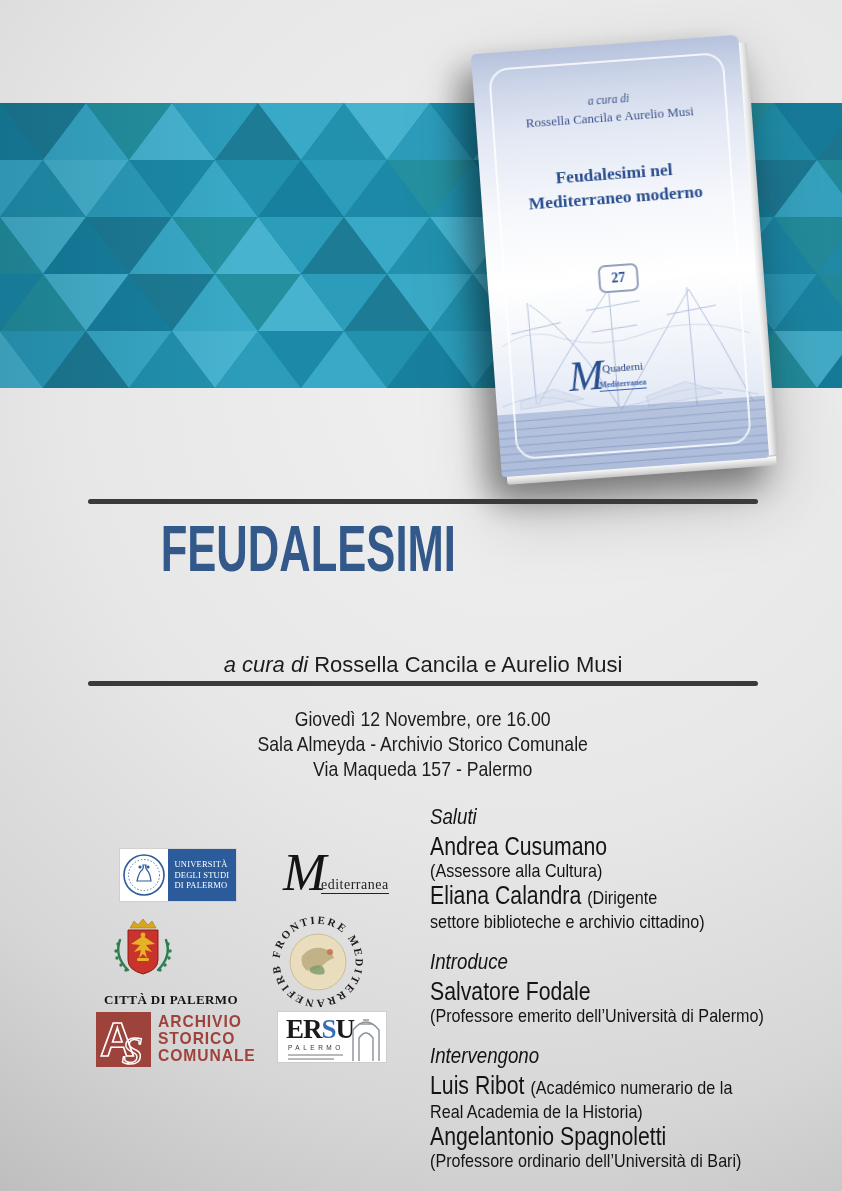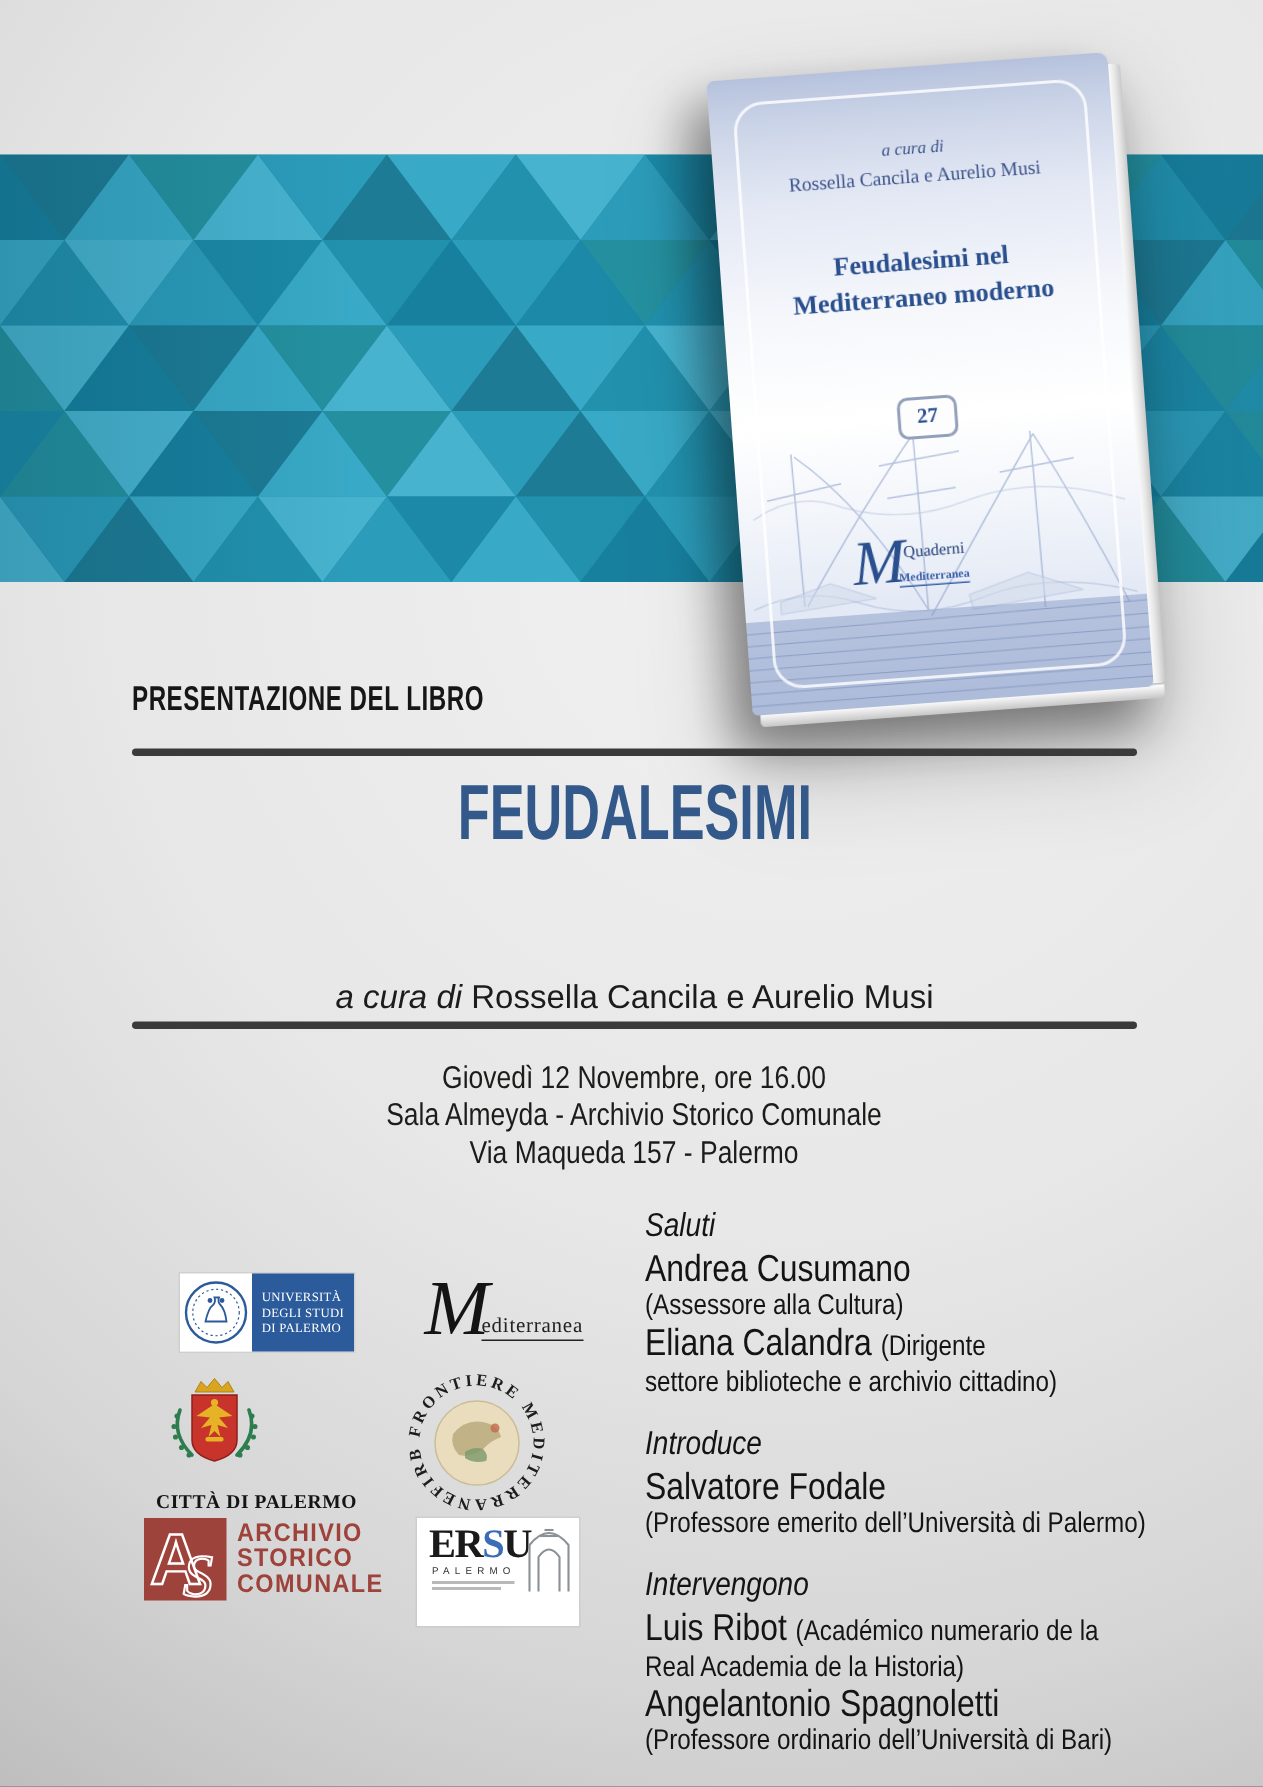--- a/index.html
+++ b/index.html
@@ -37,21 +37,21 @@
     font-size:42px;line-height:1;color:#2a4f8e;}
   .series-logo .w1{position:absolute;left:34px;top:9px;font-family:"Liberation Serif",serif;font-size:11px;color:#24407a;}
   .series-logo .w2{position:absolute;left:30px;top:27px;font-family:"Liberation Serif",serif;font-weight:bold;
     font-size:8px;color:#3a5fa8;border-bottom:1px solid #3a5fa8;padding-bottom:1px;}
   .engraving{position:absolute;left:0;bottom:0;width:100%;height:190px;opacity:.85;}
   
   .kicker{position:absolute;left:88px;top:452px;font-weight:bold;font-size:23px;color:#161616;letter-spacing:.5px;white-space:nowrap;}
   .cx{display:inline-block;transform:scaleX(.7);transform-origin:left center;white-space:nowrap;}
   .rule{position:absolute;left:88px;width:670px;height:5px;background:#3a3a3a;border-radius:3px;}
   .rule.r1{top:499px;} .rule.r2{top:681px;}
-  .title-line{position:absolute;left:88px;width:670px;text-align:center;color:#33588a;font-weight:bold;font-size:52px;line-height:1;white-space:nowrap;}
+  .title-line{position:absolute;left:88px;width:670px;color:#33588a;font-weight:bold;font-size:65px;line-height:1;white-space:nowrap;}
   .title-line .cxt{display:inline-block;transform:scaleX(.67);transform-origin:center;white-space:nowrap;}
   .t1{top:516px;} .t2{top:586px;}
   .byline{position:absolute;left:88px;top:652px;width:670px;text-align:center;font-size:22px;color:#1c1c1c;}
   .byline .pre{font-style:italic;}
   .event{position:absolute;left:88px;top:706px;width:670px;text-align:center;font-size:21px;line-height:25px;color:#1c1c1b;}
   .event .inner{display:inline-block;transform:scaleX(.84);transform-origin:center top;white-space:nowrap;}
   
   .program{position:absolute;left:430px;top:804px;width:420px;transform:scaleX(.85);transform-origin:left top;color:#141414;}
   .sec-head{font-style:italic;font-size:22px;margin:0 0 3px 0;}
   .p-name{font-size:25px;line-height:27px;}
@@ -74,21 +74,21 @@
   .palermo{left:104px;top:918px;width:122px;}
   .palermo .caption{margin-top:2px;font-family:"Liberation Serif",serif;font-weight:bold;font-size:13px;color:#141414;letter-spacing:.4px;white-space:nowrap;}
   
   .firb{left:272px;top:916px;width:92px;height:92px;}
   
   .archivio{left:96px;top:1012px;width:160px;height:56px;}
   .archivio .as-box{position:absolute;left:0;top:0;width:55px;height:55px;background:#9e433c;}
   .archivio .as-text{position:absolute;left:62px;top:1px;color:#9e433c;font-weight:bold;font-size:17px;line-height:17px;
     letter-spacing:1px;transform:scaleX(.92);transform-origin:left top;white-space:nowrap;}
   
-  .ersu{left:278px;top:1012px;width:108px;height:72px;background:#fff;box-shadow:0 0 0 1px rgba(0,0,0,.05);}
+  .ersu{left:278px;top:1012px;width:108px;height:50px;background:#fff;box-shadow:0 0 0 1px rgba(0,0,0,.05);}
   .ersu .word{position:absolute;left:8px;top:2px;font-family:"Liberation Serif",serif;font-weight:bold;font-size:27px;letter-spacing:-1px;color:#1a1a1a;}
   .ersu .word .blue{color:#3a6db5;}
   .ersu .city{position:absolute;left:10px;top:32px;font-size:6.5px;letter-spacing:3.5px;color:#333;}
   .ersu .bar{position:absolute;left:10px;height:2px;width:55px;background:#b9b9b9;}
   .ersu .b1{top:42px;} .ersu .b2{top:46px;width:46px;}
   .ersu svg{position:absolute;right:4px;top:4px;}
 </style>
 </head>
 <body>
 
@@ -257,21 +257,20 @@
         <span>27</span>
       </div>
       <div class="series-logo">
         <span class="m">M</span>
         <span class="w1">Quaderni</span>
         <span class="w2">Mediterranea</span>
       </div>
     </div>
   </div>
 
-  <div class="kicker"><span class="cx">PRESENTAZIONE DEL LIBRO</span></div>
   <div class="rule r1"></div>
   <div class="title-line t1"><span class="cxt">FEUDALESIMI</span></div>
   <div class="byline">
     <span class="pre">a cura di</span>
     <span> </span>
     <span>Rossella Cancila e Aurelio Musi</span>
   </div>
   <div class="rule r2"></div>
 
   <div class="event">

